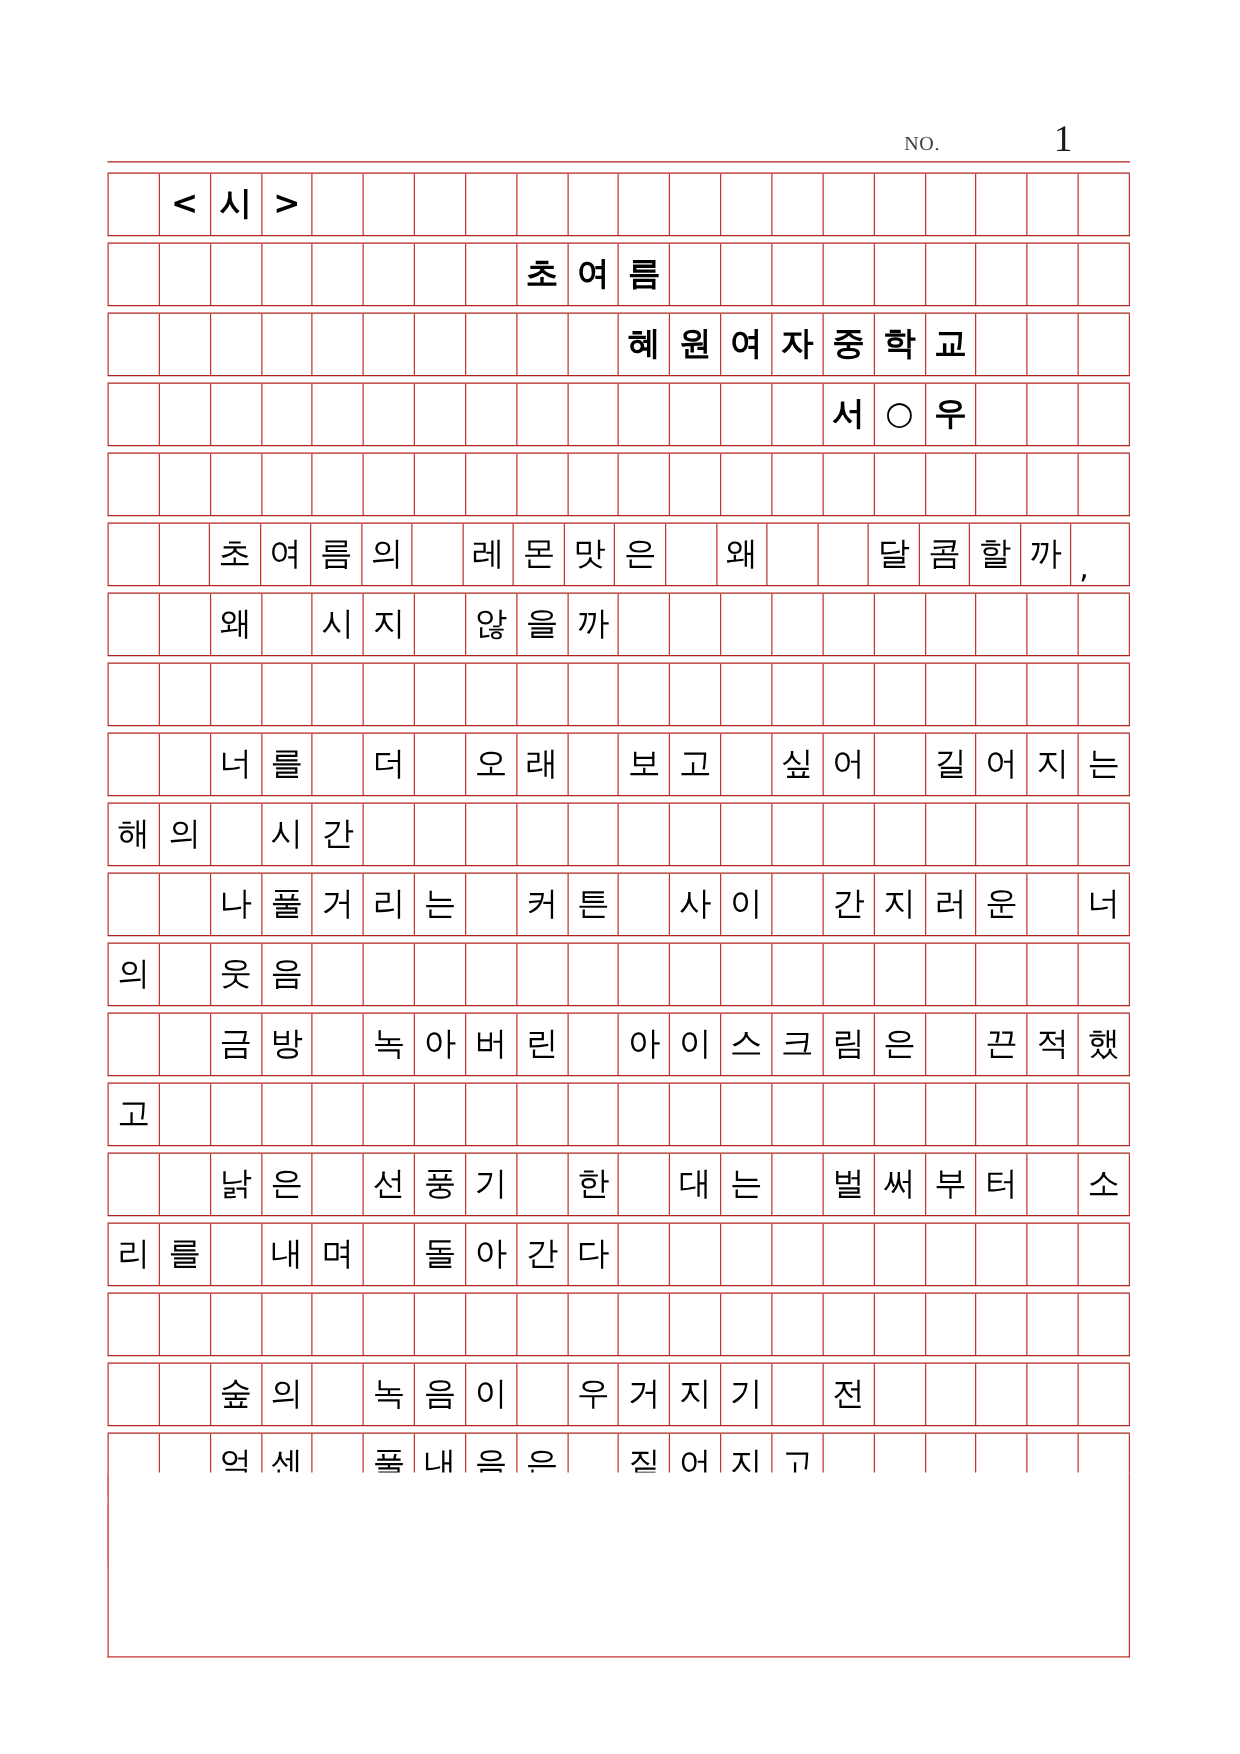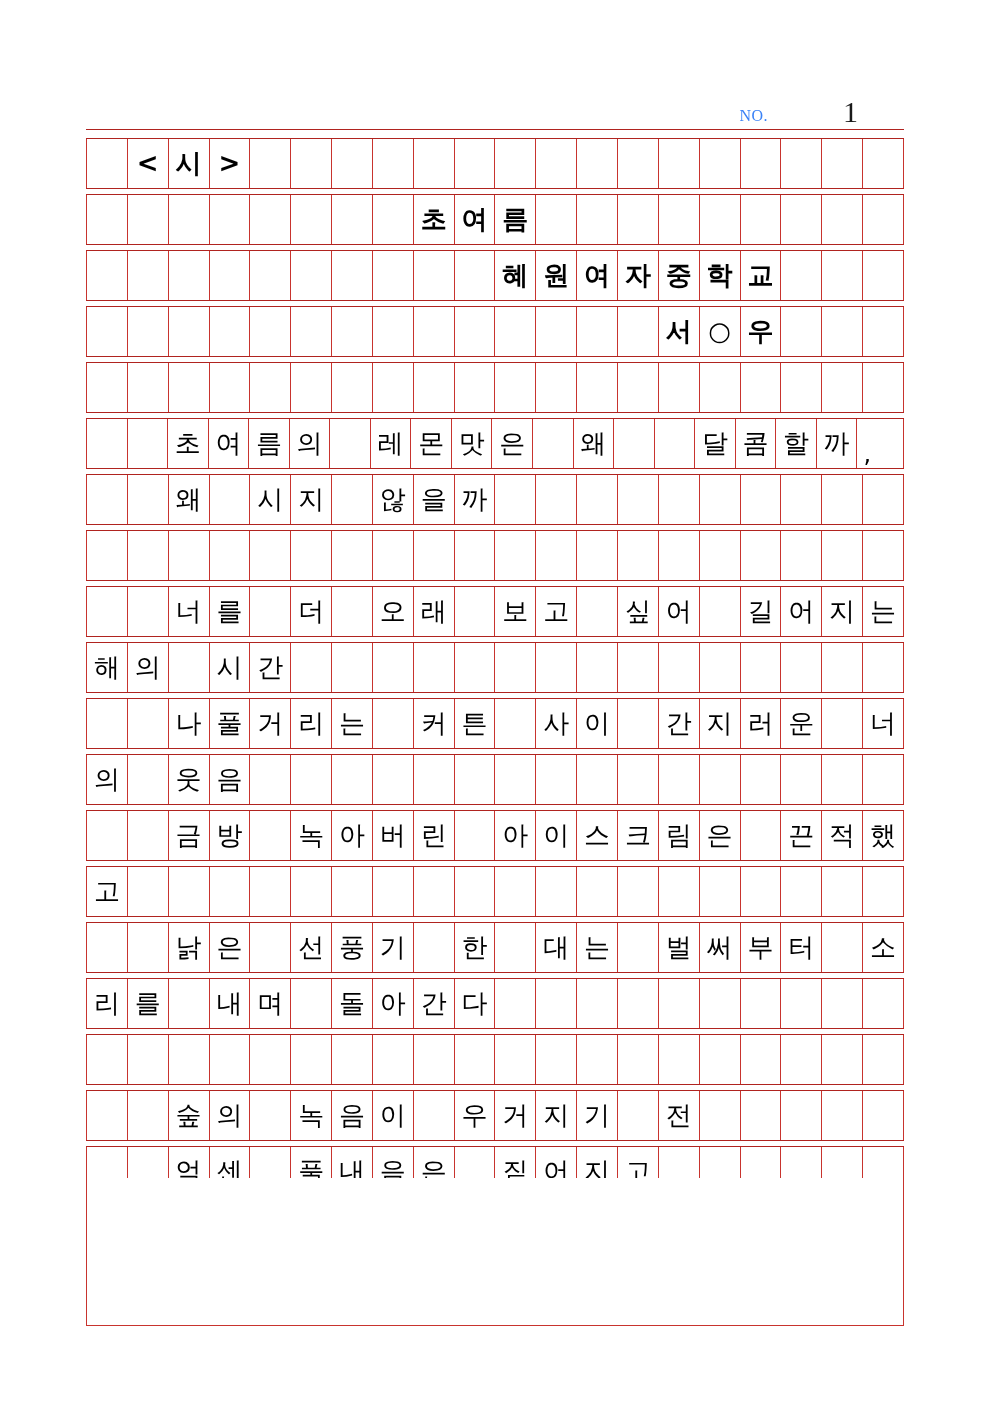--- a/index.html
+++ b/index.html
@@ -27,25 +27,25 @@
     position: absolute;
     left: 86px;
     top: 96px;
     width: 818px;
     height: 34px;
     border-bottom: 1.4px solid #B0231F;
     box-sizing: border-box;
   }
   .header-no {
     position: absolute;
-    right: 136px;
+    right: 152px;
     bottom: 4px;
     font-size: 16px;
     letter-spacing: 0.5px;
-    color: #3b82f6;
+    color: #404040;
     font-family: "Liberation Serif", "DejaVu Serif", serif;
   }
   .header-pagenum {
     position: absolute;
     right: 46px;
     bottom: 0px;
     font-size: 30px;
     color: #1a1a1a;
     font-family: "Liberation Serif", "DejaVu Serif", serif;
   }

